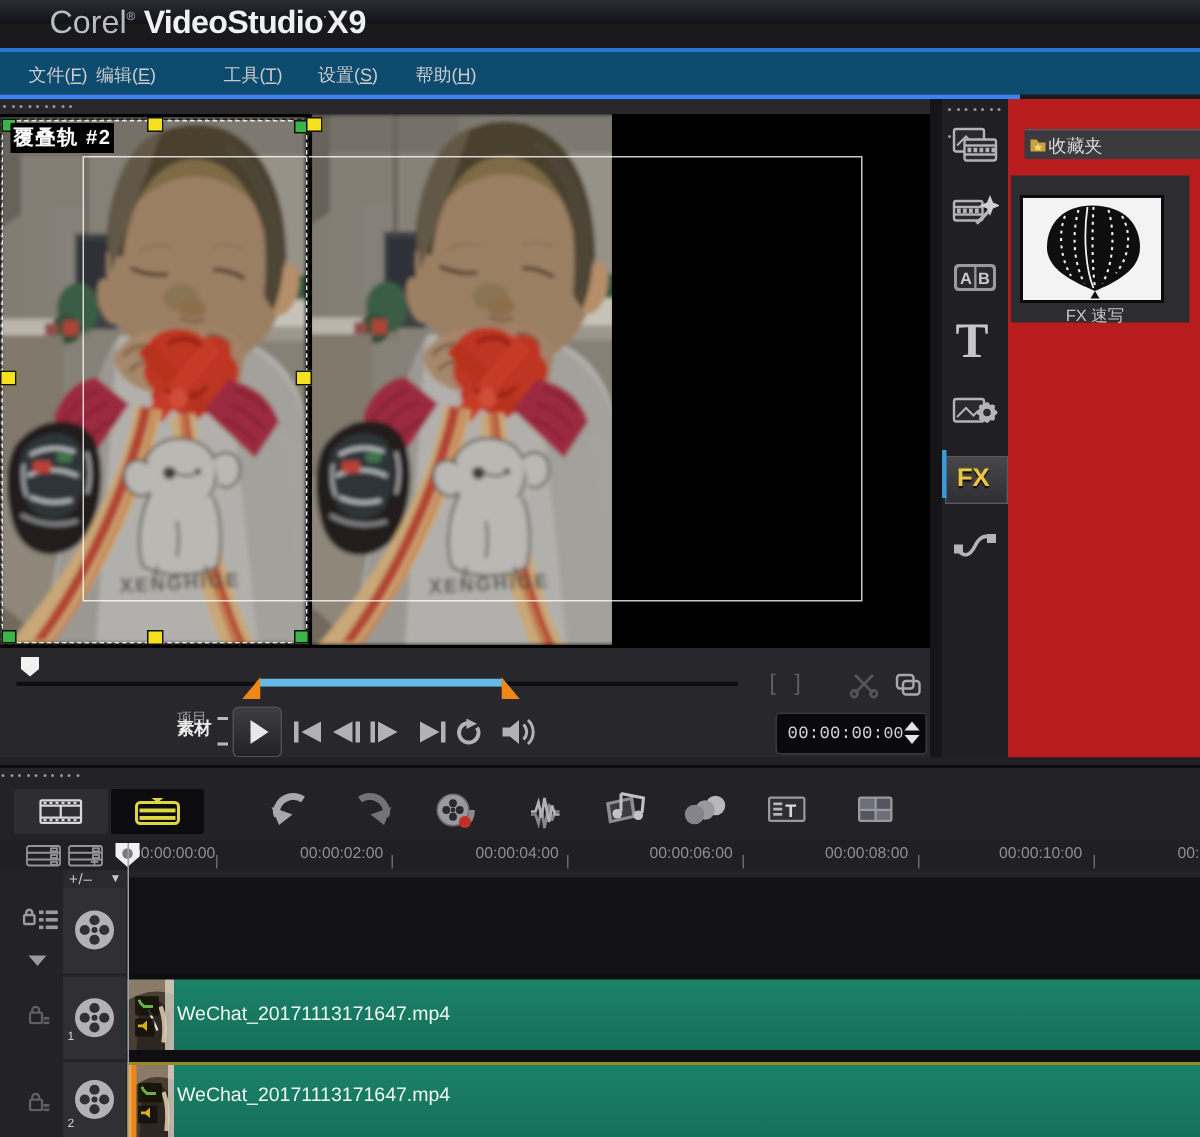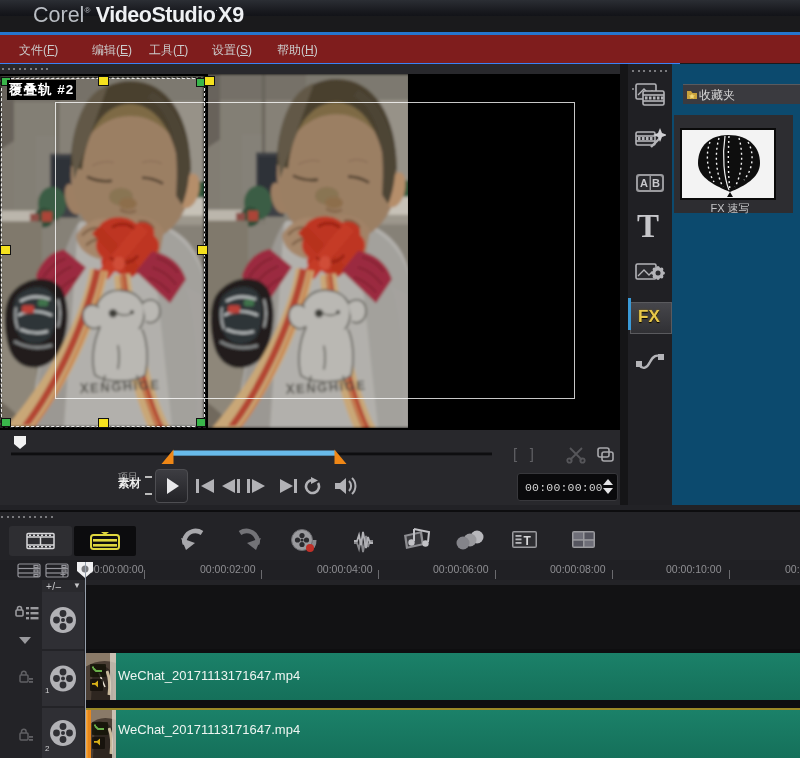--- a/index.html
+++ b/index.html
@@ -6,29 +6,29 @@
 .abs{position:absolute;}
 .dotrow span{display:inline-block;width:2px;height:2px;background:#98989c;border-radius:1px;margin-right:3.5px;vertical-align:top;}
 </style></head>
 <body>
 
 <div class="abs" style="left:0;top:0;width:800px;height:16px;background:linear-gradient(#2b2e34,#17181d 75%,#121318);">
   <div class="abs" style="left:33px;top:3px;font-size:21.5px;color:#b9bdc3;letter-spacing:0px;">Corel<span style="font-size:8px;vertical-align:9px;">®</span><span style="color:#eef0f3;font-weight:bold;letter-spacing:-0.5px;">&nbsp;VideoStudio</span><span style="font-size:8px;vertical-align:9px;color:#eef0f3;">·</span><span style="color:#eef0f3;font-weight:bold;">X9</span></div>
 </div>
 <div class="abs" style="left:0;top:32px;width:800px;height:3px;background:#2576cf;"></div>
 
-<div class="abs" style="left:0;top:35px;width:800px;height:28px;background:#7f1d1d;color:#cbcbcb;font-size:12px;">
+<div class="abs" style="left:0;top:35px;width:800px;height:28px;background:#0c4a6e;color:#cbcbcb;font-size:12px;">
   <span class="abs" style="left:19px;top:7px;">文件(<u>F</u>)</span>
-  <span class="abs" style="left:92px;top:7px;">编辑(<u>E</u>)</span>
+  <span class="abs" style="left:64px;top:7px;">编辑(<u>E</u>)</span>
   <span class="abs" style="left:149px;top:7px;">工具(<u>T</u>)</span>
   <span class="abs" style="left:212px;top:7px;">设置(<u>S</u>)</span>
   <span class="abs" style="left:277px;top:7px;">帮助(<u>H</u>)</span>
 </div>
 
-<div class="abs" style="left:0;top:63px;width:680px;height:442px;background:#232327;border-top:1px solid #3b82f6;">
+<div class="abs" style="left:0;top:63px;width:680px;height:442px;background:#232327;border-top:3px solid #3b82f6;">
   <div class="abs" style="left:0;top:0;width:620px;height:442px;background:#28282c;"></div>
 
   <div class="abs dotrow" style="left:2px;top:4px;width:60px;height:3px;">
     <span></span><span></span><span></span><span></span><span></span><span></span><span></span><span></span><span></span>
   </div>
 
   <div class="abs" style="left:0;top:10px;width:620px;height:356px;background:#000;overflow:hidden;" id="canvas">
 
     <svg width="0" height="0" style="position:absolute;">
       <defs>
@@ -287,21 +287,21 @@
     </div>
     <div class="abs" style="left:0px;top:234px;width:3px;height:32px;background:#3a9ad8;"></div>
 
     <svg class="abs" style="left:7px;top:284px;" width="30" height="24">
       <path d="M4 17 C8 22 12 20 15 14 C18 8 22 6 26 9" stroke="#b4b4b8" stroke-width="2.4" fill="none"></path>
       <rect x="1" y="13" width="6" height="6" fill="#b4b4b8"></rect>
       <rect x="23" y="6" width="6" height="6" fill="#b4b4b8"></rect>
     </svg>
   </div>
 
-  <div class="abs" style="left:672px;top:0;width:128px;height:442px;background:#0c4a6e;" id="library">
+  <div class="abs" style="left:672px;top:0;width:128px;height:442px;background:#b91c1c;" id="library">
     <div class="abs" style="left:11px;top:20px;width:117px;height:19px;background:#3a3a3f;border-top:1px solid #5a5a5e;">
       <svg class="abs" style="left:3px;top:4px;" width="12" height="11">
           <path d="M1 2 h4 l1.5 2 H11 v6 H1 z" fill="#c8a23c"></path>
           <path d="M6 4.5 l0.9 1.8 2 .2 -1.5 1.3 .5 2 -1.9 -1.1 -1.9 1.1 .5 -2 -1.5 -1.3 2 -.2 z" fill="#f0d878"></path>
         </svg>
         <span class="abs" style="left:16px;top:2px;font-size:12px;color:#d8d8d8;">收藏夹</span>
     </div>
     <div class="abs" style="left:2px;top:51px;width:119px;height:98px;background:#2d2d31;"></div>
     <div class="abs" style="left:8px;top:64px;width:92px;height:68px;background:#f3f3f3;border:2px solid #0a0a0a;" id="fxthumb">
       <svg width="92" height="68">

